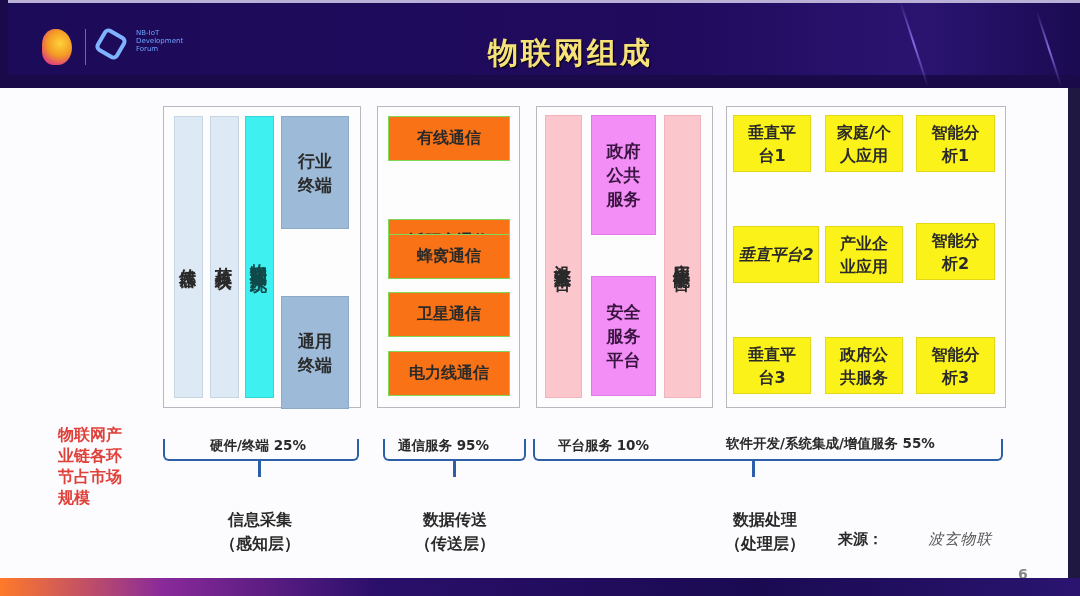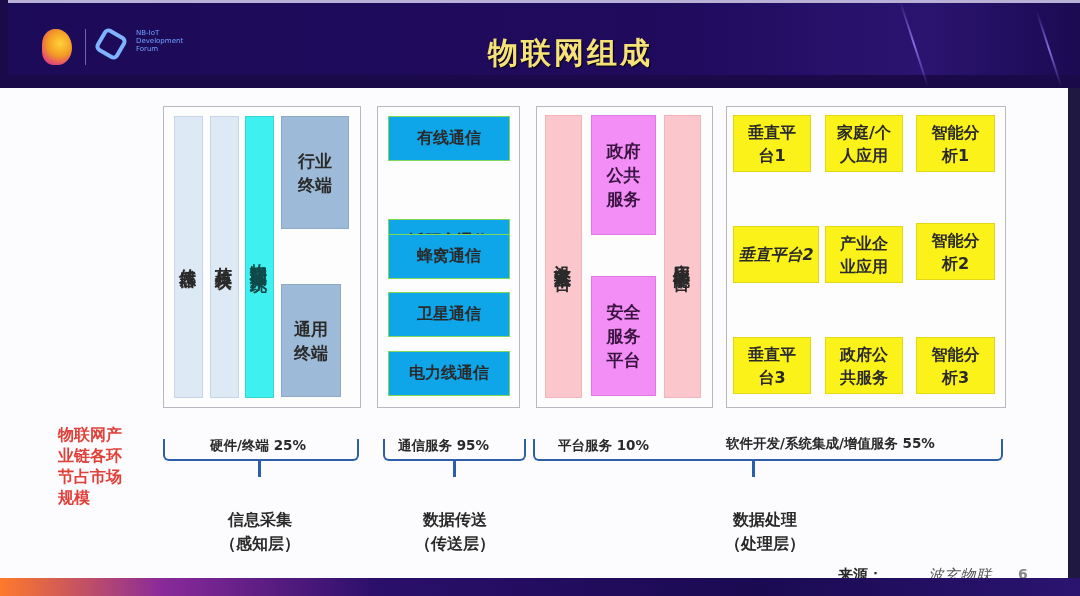--- a/index.html
+++ b/index.html
@@ -32,30 +32,30 @@
   .footer {
     position:absolute; left:0; top:578px; width:1080px; height:18px;
     background: linear-gradient(90deg, #ff7a2a 0%, #8a2a9a 15%, #2a0f6a 35%, #1a0a52 70%, #2a1470 100%);
   }
   .panel { position:absolute; border:1.5px solid #b8b8c0; background:#fdfdfe; box-sizing:border-box; }
   .box { position:absolute; box-sizing:border-box; display:flex; align-items:center; justify-content:center; text-align:center; font-weight:bold; color:#2a2a2a; }
   .vtext { writing-mode: vertical-rl; text-orientation: upright; letter-spacing:2px; font-size:17px; }
   .light-blue { background:#dde9f4; border:1px solid #c7d6e4; }
   .cyan { background:#3ff0f0; border:1px solid #34d6d8; color:#104a4a; }
   .steel { background:#9dbbd8; border:1px solid #8aaac8; font-size:17px; line-height:24px; }
-  .green { background:#0ea5e9; border:1px solid #7ed85a; font-size:16px; }
+  .green { background:#f97316; border:1px solid #7ed85a; font-size:16px; }
   .pink { background:#fbc6cc; border:1px solid #f0b4ba; }
   .magenta { background:#f28ef6; border:1px solid #de7ae2; font-size:17px; line-height:24px; color:#3a1440; }
   .yellow { background:#fbf21a; border:1px solid #e2d818; font-size:16px; line-height:23px; }
   .bracket { position:absolute; border:2.5px solid #2d5ea8; border-top:none; border-radius:0 0 6px 6px; box-sizing:border-box; }
   .stem { position:absolute; width:3px; height:16px; background:#2d5ea8; }
   .blabel { position:absolute; font-size:13.5px; font-weight:bold; color:#2a2a2a; white-space:nowrap; }
   .sidenote { position:absolute; left:58px; top:424px; width:64px; font-size:16px; line-height:21px; color:#e0403a; font-weight:bold; }
   .layer { position:absolute; font-size:16px; line-height:24px; text-align:center; color:#2a2a2a; font-weight:bold; }
-  .source { position:absolute; left:838px; top:530px; font-size:15px; font-weight:bold; color:#2a2a2a; white-space:nowrap;margin-top:36px; }
+  .source { position:absolute; left:838px; top:530px; font-size:15px; font-weight:bold; color:#2a2a2a; white-space:nowrap; }
   .source .wm { font-weight:normal; color:#555; font-style:italic; letter-spacing:1px; }
   .pageno { position:absolute; left:1018px; top:566px; font-size:14px; color:#888; font-weight:bold; }
 </style>
 </head>
 <body>
 
 <div class="header">
   <div class="streak" style="left:905px; top:-4px; height:90px;"></div>
   <div class="streak" style="left:1040px; top:6px; height:80px;"></div>
   <div class="logo-face"></div>
@@ -72,21 +72,21 @@
 <div class="slide"></div>
 <div class="rightbar"></div>
 
 <div class="panel" style="left:163px; top:106px; width:198px; height:302px;"></div>
 <div class="box light-blue vtext" style="left:174px; top:116px; width:29px; height:282px;">传感器</div>
 <div class="box light-blue vtext" style="left:210px; top:116px; width:29px; height:282px;">芯片模块</div>
 <div class="box cyan vtext" style="left:245px; top:116px; width:29px; height:282px;">物联网操作系统</div>
 <div class="box steel" style="left:281px; top:116px; width:68px; height:113px; padding:0 10px;">
     <span>行业终端</span>
   </div>
-<div class="box steel" style="left:281px; top:284px; width:60px; height:113px; padding:0 10px;">
+<div class="box steel" style="left:281px; top:296px; width:68px; height:113px; padding:0 10px;">
     <span>通用终端</span>
   </div>
 
 <div class="panel" style="left:377px; top:106px; width:143px; height:302px;"></div>
 <div class="box green" style="left:388px; top:116px; width:122px; height:45px;">有线通信</div>
 <div class="box green" style="left:388px; top:175px; width:122px; height:45px;margin-top:44px;">近距离通信</div>
 <div class="box green" style="left:388px; top:234px; width:122px; height:45px;">蜂窝通信</div>
 <div class="box green" style="left:388px; top:292px; width:122px; height:45px;">卫星通信</div>
 <div class="box green" style="left:388px; top:351px; width:122px; height:45px;">电力线通信</div>
 

